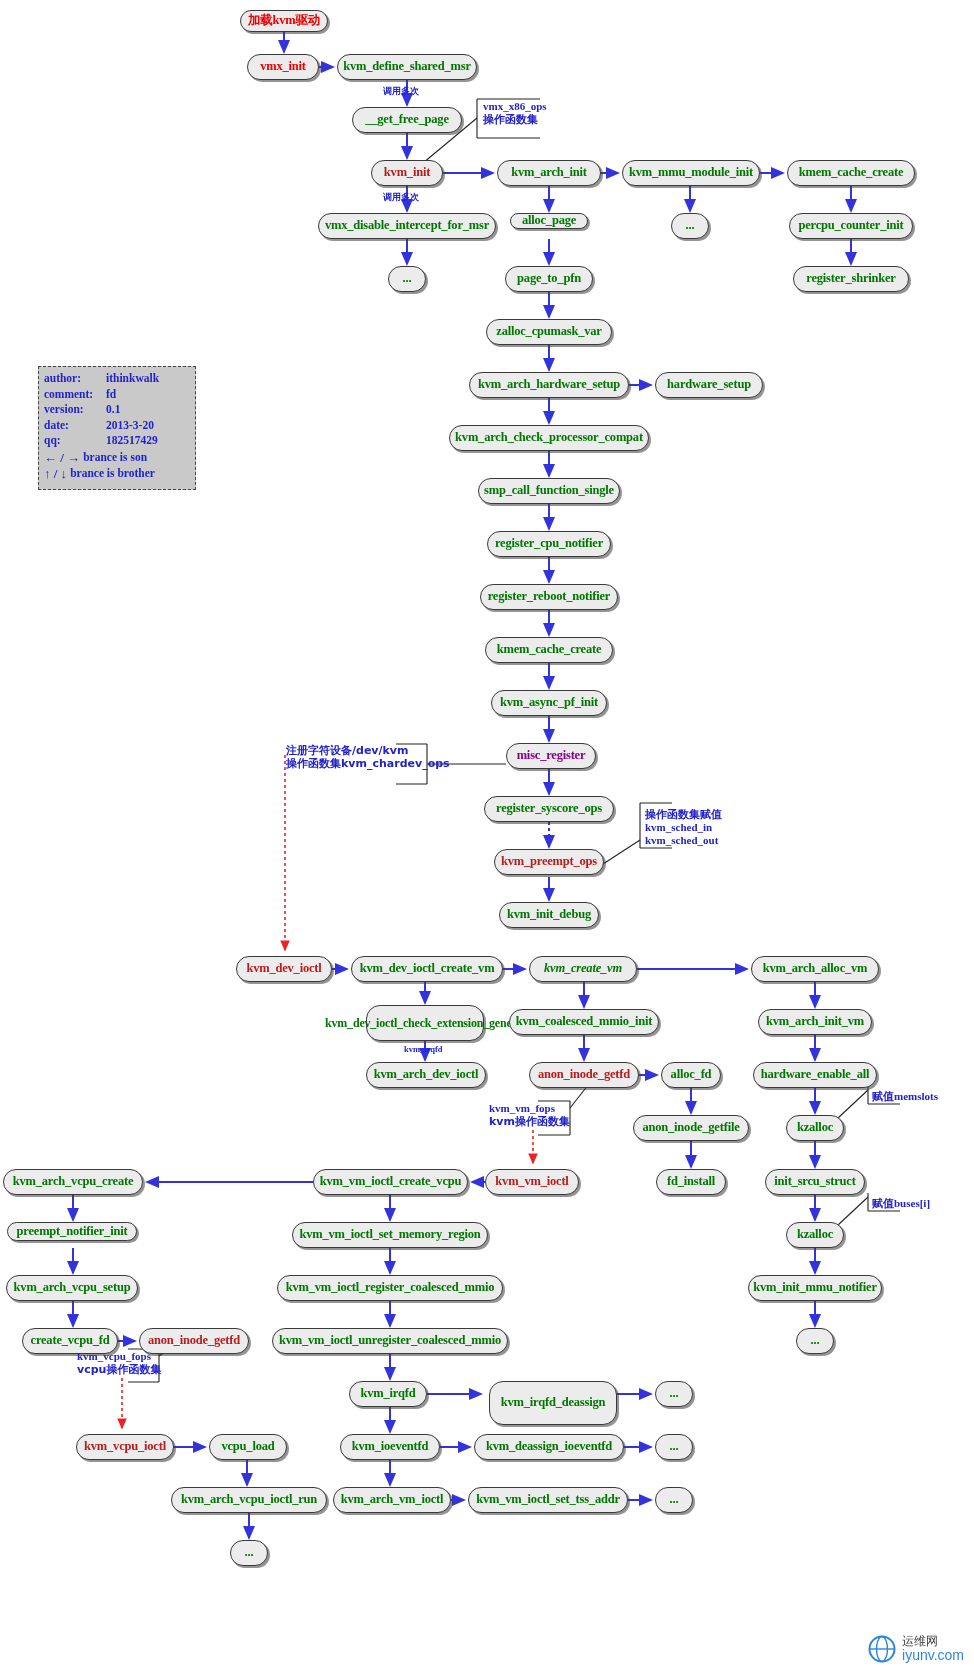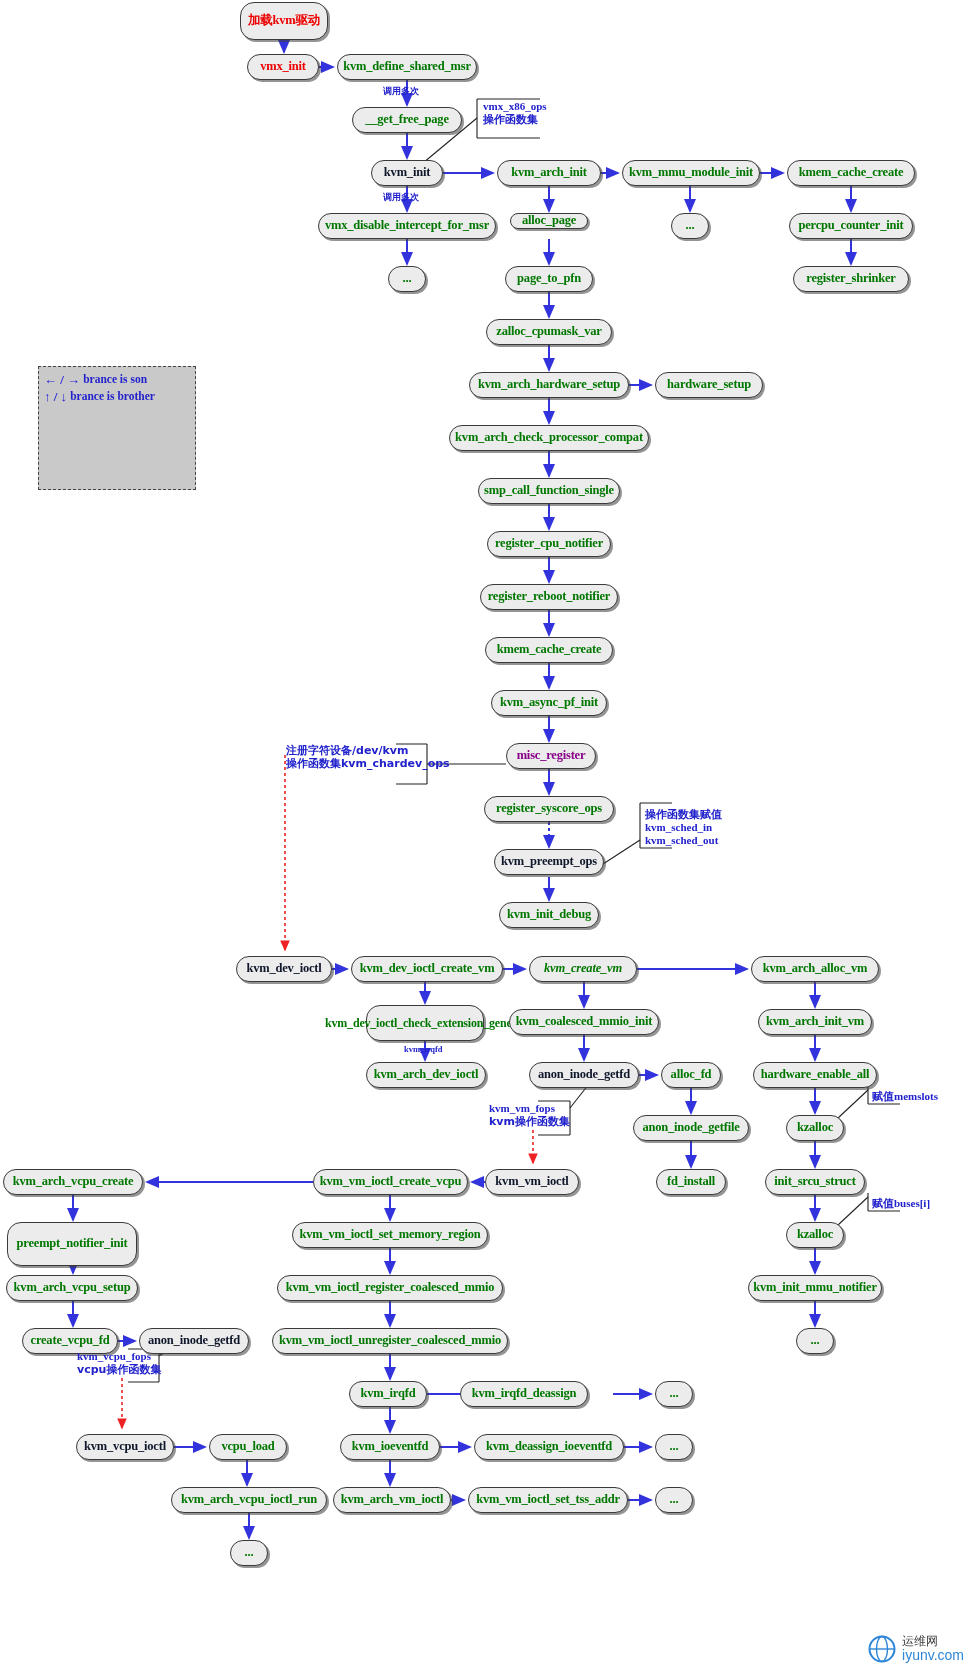--- a/index.html
+++ b/index.html
@@ -36,21 +36,21 @@
     letter-spacing: -0.2px;
     line-height: 1.05;
     color: #007700;
     padding: 0 4px;
     white-space: nowrap;
     z-index: 5;
   }
   .node.two-line { white-space: normal; line-height: 1.0; font-size: 12px; }
   .c-green   { color: #007700; }
   .c-red     { color: #ee0000; }
-  .c-magenta { color: #0f172a; }
+  .c-magenta { color: #b91c1c; }
   .c-purple  { color: #880088; }
 
   .anno {
     position: absolute;
     color: #2222cc;
     font-weight: bold;
     font-size: 11px;
     line-height: 1.2;
     white-space: nowrap;
     z-index: 6;
@@ -201,20 +201,44 @@
       <path d="M868,1086 L868,1104 M868,1104 L900,1104"></path>
       <path d="M868,1090 L838,1118"></path>
       <path d="M868,1193 L868,1211 M868,1211 L900,1211"></path>
       <path d="M868,1197 L838,1225"></path>
       <path d="M159,1349 L159,1382 M159,1349 L128,1349 M159,1382 L128,1382"></path>
       <path d="M159,1356 L190,1336"></path>
     </g>
   </svg>
 
   <div id="legend">
+    <table>
+      <tbody>
+          <tr>
+        <td class="k">author:</td>
+        <td>ithinkwalk</td>
+      </tr>
+      <tr>
+        <td class="k">comment:</td>
+        <td>fd</td>
+      </tr>
+      <tr>
+        <td class="k">version:</td>
+        <td>0.1</td>
+      </tr>
+      <tr>
+        <td class="k">date:</td>
+        <td>2013-3-20</td>
+      </tr>
+      <tr>
+        <td class="k">qq:</td>
+        <td>182517429</td>
+      </tr>
+    </tbody>
+      </table>
     <div class="legend-row">
       <span class="arrowglyph">← / →</span>
       <span class="txt">brance is son</span>
     </div>
     <div class="legend-row">
       <span class="arrowglyph">↑ / ↓</span>
       <span class="txt">brance is brother</span>
     </div>
   </div>
 
@@ -258,21 +282,21 @@
       <circle cx="15" cy="15" r="12.5" fill="none" stroke="#2e86d8" stroke-width="2"></circle>
       <ellipse cx="15" cy="15" rx="5.5" ry="12.5" fill="none" stroke="#2e86d8" stroke-width="1.4"></ellipse>
       <line x1="2.5" y1="15" x2="27.5" y2="15" stroke="#2e86d8" stroke-width="1.4"></line>
     </svg>
     <span class="wm-text">
       <span class="wm-top">运维网</span>
       <span class="wm-bot">iyunv.com</span>
     </span>
   </div>
 
-<div class="node c-red" style="left: 240px; top: 2px; width: 88px; height: 38px;">加载kvm驱动</div>
+<div class="node c-red" style="left: 240px; top: 10px; width: 88px; height: 22px;">加载kvm驱动</div>
     <div class="node c-red" style="left: 247px; top: 54px; width: 72px; height: 26px;">vmx_init</div>
     <div class="node c-green" style="left: 337px; top: 54px; width: 140px; height: 26px;">kvm_define_shared_msr</div>
     <div class="node c-green" style="left: 352px; top: 107px; width: 110px; height: 26px;">__get_free_page</div>
     <div class="node c-magenta" style="left: 371px; top: 160px; width: 72px; height: 26px;">kvm_init</div>
     <div class="node c-green" style="left: 497px; top: 160px; width: 104px; height: 26px;">kvm_arch_init</div>
     <div class="node c-green" style="left: 622px; top: 160px; width: 138px; height: 26px;">kvm_mmu_module_init</div>
     <div class="node c-green" style="left: 787px; top: 160px; width: 128px; height: 26px;">kmem_cache_create</div>
     <div class="node c-green" style="left: 318px; top: 213px; width: 178px; height: 26px;">vmx_disable_intercept_for_msr</div>
     <div class="node c-green" style="left: 510px; top: 213px; width: 78px; height: 16px;">alloc_page</div>
     <div class="node c-green" style="left: 671px; top: 213px; width: 38px; height: 26px;">...</div>
@@ -304,32 +328,32 @@
     <div class="node c-magenta" style="left: 529px; top: 1062px; width: 110px; height: 26px;">anon_inode_getfd</div>
     <div class="node c-green" style="left: 661px; top: 1062px; width: 60px; height: 26px;">alloc_fd</div>
     <div class="node c-green" style="left: 753px; top: 1062px; width: 124px; height: 26px;">hardware_enable_all</div>
     <div class="node c-green" style="left: 633px; top: 1115px; width: 116px; height: 26px;">anon_inode_getfile</div>
     <div class="node c-green" style="left: 786px; top: 1115px; width: 58px; height: 26px;">kzalloc</div>
     <div class="node c-green" style="left: 3px; top: 1169px; width: 140px; height: 26px;">kvm_arch_vcpu_create</div>
     <div class="node c-green" style="left: 313px; top: 1169px; width: 155px; height: 26px;">kvm_vm_ioctl_create_vcpu</div>
     <div class="node c-magenta" style="left: 485px; top: 1169px; width: 94px; height: 26px;">kvm_vm_ioctl</div>
     <div class="node c-green" style="left: 656px; top: 1169px; width: 70px; height: 26px;">fd_install</div>
     <div class="node c-green" style="left: 765px; top: 1169px; width: 100px; height: 26px;">init_srcu_struct</div>
-    <div class="node c-green" style="left: 7px; top: 1222px; width: 130px; height: 44px;">preempt_notifier_init</div>
+    <div class="node c-green" style="left: 7px; top: 1222px; width: 130px; height: 19px;">preempt_notifier_init</div>
     <div class="node c-green" style="left: 292px; top: 1222px; width: 196px; height: 26px;">kvm_vm_ioctl_set_memory_region</div>
     <div class="node c-green" style="left: 786px; top: 1222px; width: 58px; height: 26px;">kzalloc</div>
     <div class="node c-green" style="left: 6px; top: 1275px; width: 132px; height: 26px;">kvm_arch_vcpu_setup</div>
     <div class="node c-green" style="left: 277px; top: 1275px; width: 226px; height: 26px;">kvm_vm_ioctl_register_coalesced_mmio</div>
     <div class="node c-green" style="left: 748px; top: 1275px; width: 134px; height: 26px;">kvm_init_mmu_notifier</div>
     <div class="node c-green" style="left: 22px; top: 1328px; width: 96px; height: 26px;">create_vcpu_fd</div>
     <div class="node c-magenta" style="left: 139px; top: 1328px; width: 110px; height: 26px;">anon_inode_getfd</div>
     <div class="node c-green" style="left: 272px; top: 1328px; width: 236px; height: 26px;">kvm_vm_ioctl_unregister_coalesced_mmio</div>
     <div class="node c-green" style="left: 796px; top: 1328px; width: 38px; height: 26px;">...</div>
     <div class="node c-green" style="left: 349px; top: 1381px; width: 78px; height: 26px;">kvm_irqfd</div>
-    <div class="node c-green" style="left: 460px; top: 1381px; width: 128px; height: 26px;">kvm_irqfd_deassign</div>
+    <div class="node c-green" style="left: 489px; top: 1381px; width: 128px; height: 44px;">kvm_irqfd_deassign</div>
     <div class="node c-green" style="left: 655px; top: 1381px; width: 38px; height: 26px;">...</div>
     <div class="node c-magenta" style="left: 76px; top: 1434px; width: 98px; height: 26px;">kvm_vcpu_ioctl</div>
     <div class="node c-green" style="left: 209px; top: 1434px; width: 78px; height: 26px;">vcpu_load</div>
     <div class="node c-green" style="left: 340px; top: 1434px; width: 100px; height: 26px;">kvm_ioeventfd</div>
     <div class="node c-green" style="left: 474px; top: 1434px; width: 150px; height: 26px;">kvm_deassign_ioeventfd</div>
     <div class="node c-green" style="left: 655px; top: 1434px; width: 38px; height: 26px;">...</div>
     <div class="node c-green" style="left: 171px; top: 1487px; width: 156px; height: 26px;">kvm_arch_vcpu_ioctl_run</div>
     <div class="node c-green" style="left: 333px; top: 1487px; width: 118px; height: 26px;">kvm_arch_vm_ioctl</div>
     <div class="node c-green" style="left: 468px; top: 1487px; width: 160px; height: 26px;">kvm_vm_ioctl_set_tss_addr</div>
     <div class="node c-green" style="left: 655px; top: 1487px; width: 38px; height: 26px;">...</div>

